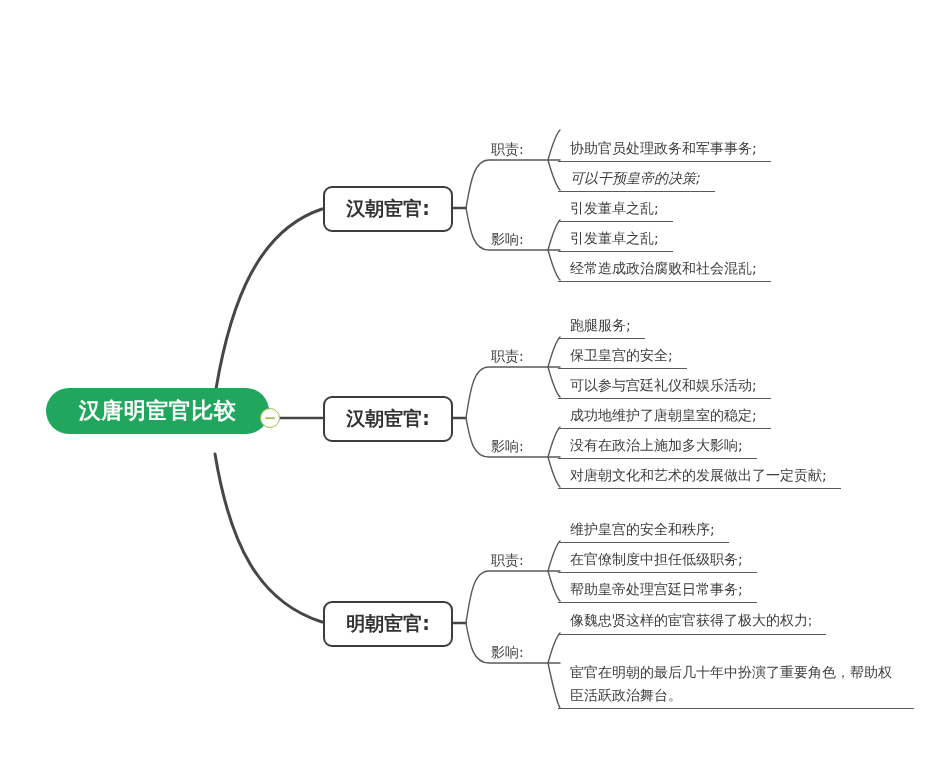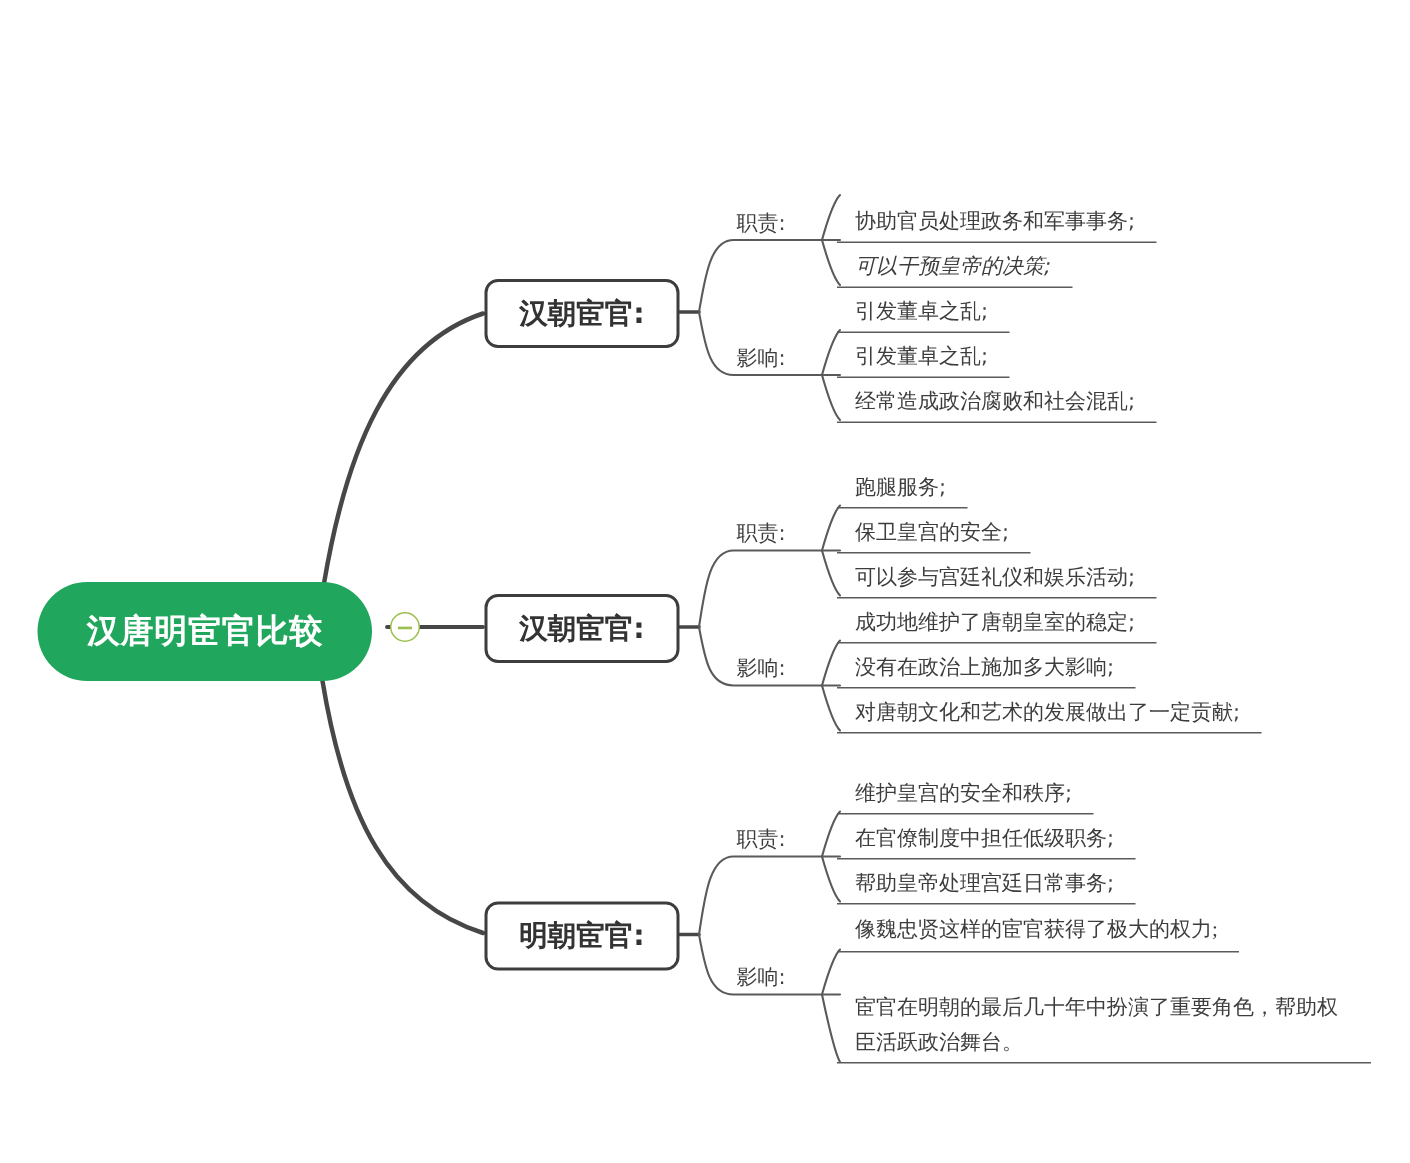--- a/index.html
+++ b/index.html
@@ -1,21 +1,21 @@
 <!DOCTYPE html>
 <html><head>
 <meta charset="utf-8">
 <style>
   html,body{margin:0;padding:0;background:#ffffff;}
   #canvas{position:relative;width:940px;height:775px;background:#ffffff;overflow:hidden;
           font-family:"DejaVu Sans","Liberation Sans",sans-serif;}
   svg.lines{position:absolute;left:0;top:0;}
 
   .root-topic{
-    position:absolute;left:25px;top:388px;width:223px;height:66px;
+    position:absolute;left:46px;top:388px;width:223px;height:46px;
     border-radius:33px;display:flex;align-items:center;justify-content:center;
     color:#ffffff;font-size:22px;font-weight:bold;letter-spacing:0.5px;
   }
   .collapse-btn{
     position:absolute;left:260px;top:408px;width:20px;height:20px;border-radius:50%;
     background:#ffffff;border:1.6px solid #9cbf4d;color:#9cbf4d;
     display:flex;align-items:center;justify-content:center;
     font-size:15px;line-height:1;box-sizing:border-box;font-weight:bold;
   }
   .branch-topic{

